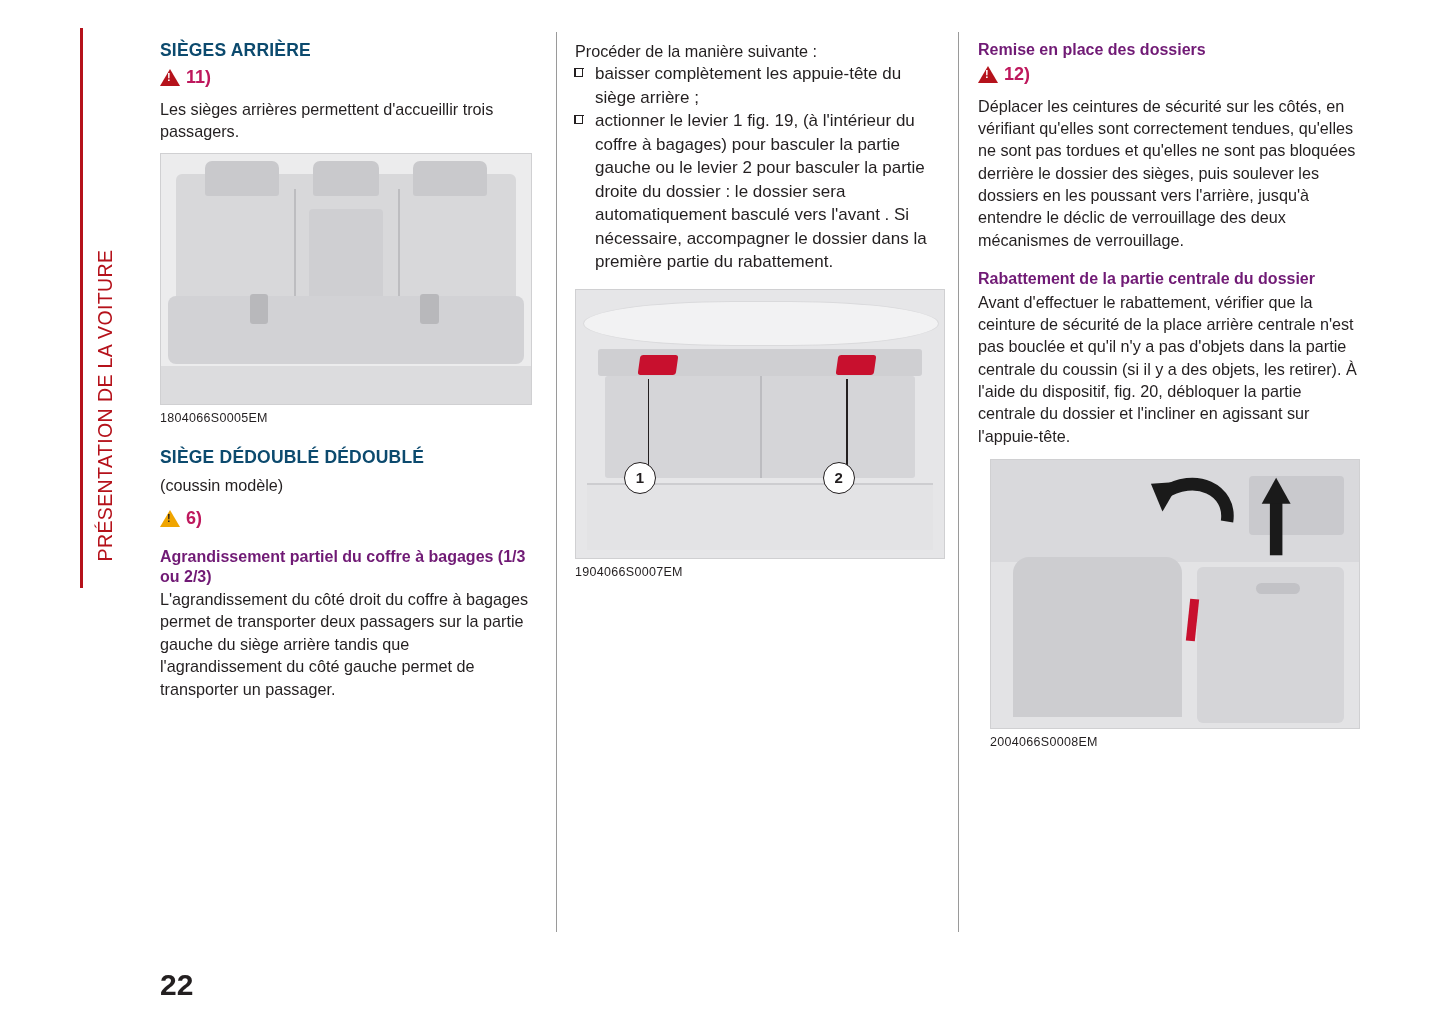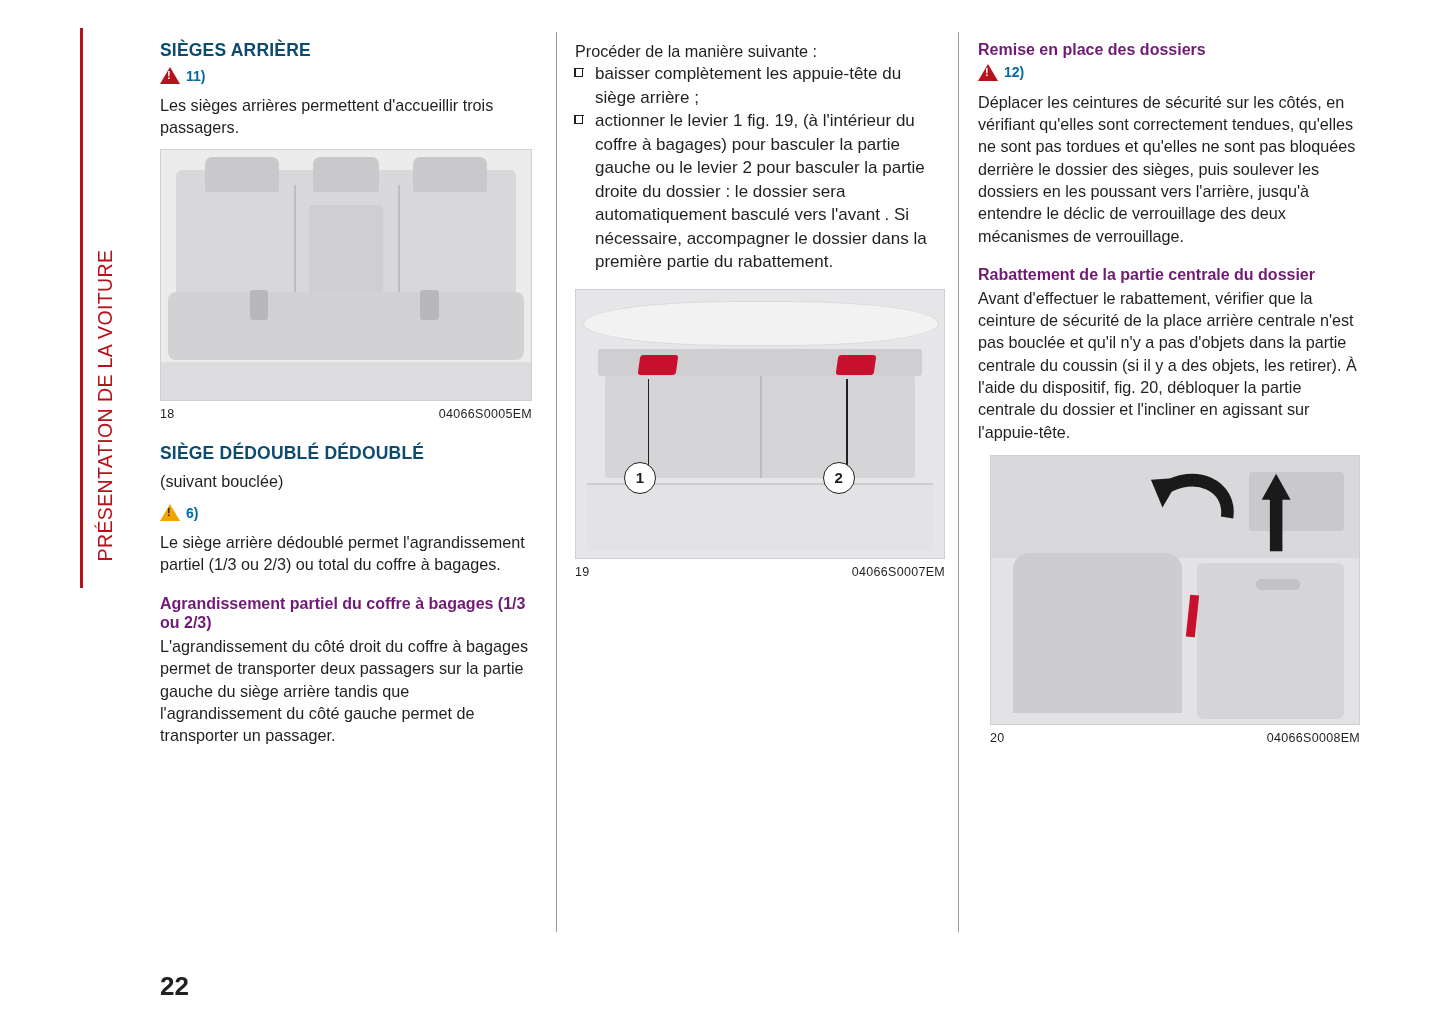--- a/index.html
+++ b/index.html
@@ -107,23 +107,23 @@
     position: absolute;
     left: -3px;
     top: 3px;
     font-size: 11px;
     font-weight: bold;
     color: #ffffff;
     line-height: 1;
   }
   .tri.yellow::after { color: #231f20; }
   .warn-num {
-    font-size: 14px;
+    font-size: 18px;
     font-weight: bold;
-    color: #0369a1;
+    color: #be185d;
   }
 
   
   ul.steps {
     list-style: none;
     margin: 0;
     padding: 0;
   }
   ul.steps li {
     position: relative;
@@ -159,21 +159,20 @@
   .fig-box {
     width: 100%;
     background: #e9e9ea;
     border: 1px solid #d0d0d2;
     box-sizing: border-box;
     position: relative;
     overflow: hidden;
   }
   .fig-caption {
     display: flex;
-    justify-content: space-between;
     align-items: baseline;
     font-size: 12.5px;
     color: #231f20;
     margin-top: 6px;
     letter-spacing: 0.3px;
   }
   .fig-caption .code { font-size: 12.5px; }
 
   
   .fig18 { height: 252px; background: #ececed; }
@@ -282,21 +281,21 @@
     position: absolute; left: 72%; top: 46%; width: 44px; height: 11px;
     background: #c2c2c6; border-radius: 6px;
   }
   .fig20 svg { position: absolute; left: 0; top: 0; width: 100%; height: 100%; }
 
   
   .page-number {
     position: absolute;
     left: 160px;
     bottom: 18px;
-    font-size: 26px;
+    font-size: 30px;
     font-weight: bold;
     color: #231f20;
   }
 </style>
 </head>
 <body>
 
 <div class="page">
 
   <div class="sidebar">
@@ -331,28 +330,27 @@
         <div class="buckle-r"></div>
         <div class="floor"></div>
       </div>
       <div class="fig-caption">
         <span>18</span>
         <span class="code">04066S0005EM</span>
       </div>
     </div>
 
     <h2 class="sec" style="margin-top:22px;">SIÈGE DÉDOUBLÉ DÉDOUBLÉ</h2>
-    <p class="body">(suivant bouclée)</p>
+    <p class="body">(coussin modèle)</p>
 
     <div class="warn-row" style="margin-top:12px;">
       <span class="tri yellow"></span>
       <span class="warn-num">6)</span>
     </div>
 
-    <p class="body">Le siège arrière dédoublé permet l'agrandissement partiel (1/3 ou 2/3) ou total du coffre à bagages.</p>
 
     <h3 class="sub">Agrandissement partiel du coffre à bagages (1/3 ou 2/3)</h3>
     <p class="body">L'agrandissement du côté droit du coffre à bagages permet de transporter deux passagers sur la partie gauche du siège arrière tandis que l'agrandissement du côté gauche permet de transporter un passager.</p>
   </div>
 
   <div class="col col2">
 
     <p class="body">Procéder de la manière suivante :</p>
 
     <ul class="steps">

